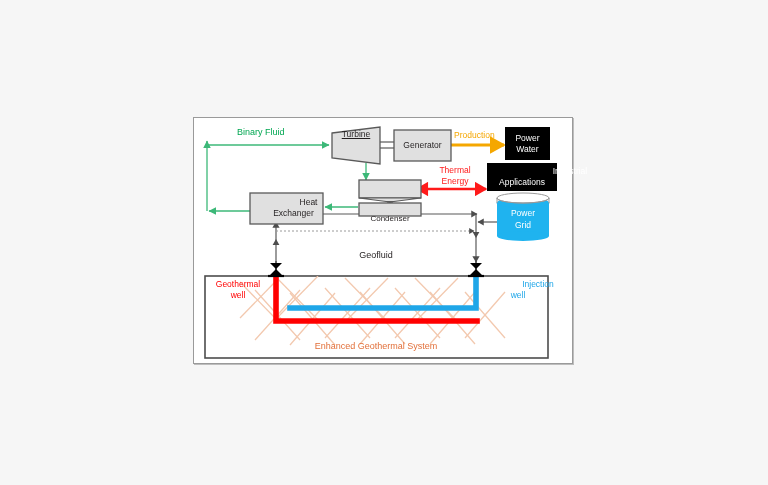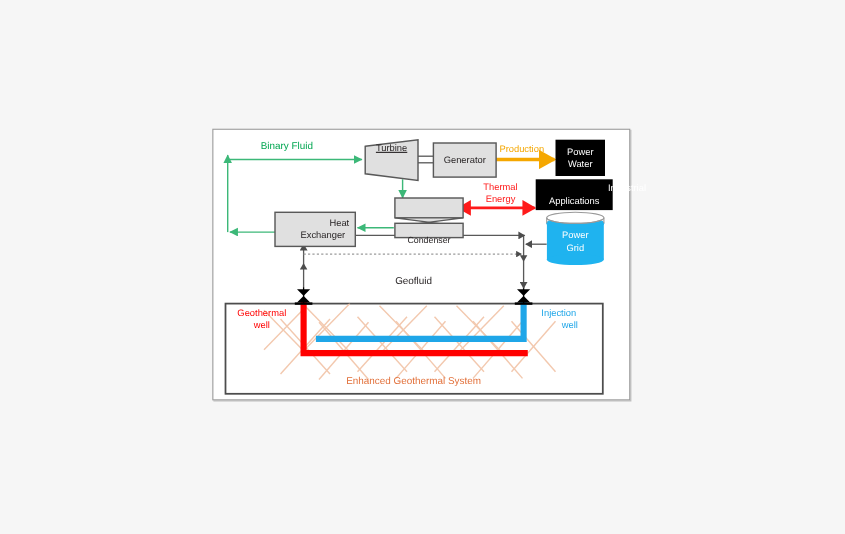--- a/index.html
+++ b/index.html
@@ -221,18 +221,18 @@
   <div class="lbl ctr" style="left:250px;top:209px;width:87px;font-size:8.5px;color:#231f20;">Exchanger</div>
 
   <div class="lbl ctr" style="left:497px;top:209px;width:52px;font-size:8.5px;color:#ffffff;">Power</div>
   <div class="lbl ctr" style="left:497px;top:221px;width:52px;font-size:8.5px;color:#ffffff;">Grid</div>
 
   <div class="lbl ctr" style="left:326px;top:250px;width:100px;font-size:9px;color:#231f20;">Geofluid</div>
 
   <div class="lbl ctr" style="left:206px;top:280px;width:64px;font-size:8.5px;color:#ff0000;">Geothermal</div>
   <div class="lbl ctr" style="left:206px;top:291px;width:64px;font-size:8.5px;color:#ff0000;">well</div>
 
-  <div class="lbl ctr" style="left:480px;top:280px;width:56px;font-size:8.5px;color:#1fa6e8;">Injection</div>
+  <div class="lbl ctr" style="left:510px;top:280px;width:56px;font-size:8.5px;color:#1fa6e8;">Injection</div>
   <div class="lbl ctr" style="left:490px;top:291px;width:56px;font-size:8.5px;color:#1fa6e8;">well</div>
 
   <div class="lbl ctr" style="left:276px;top:341px;width:200px;font-size:9px;color:#e2703a;">Enhanced Geothermal System</div>
 
 </div>
 
 </body></html>

